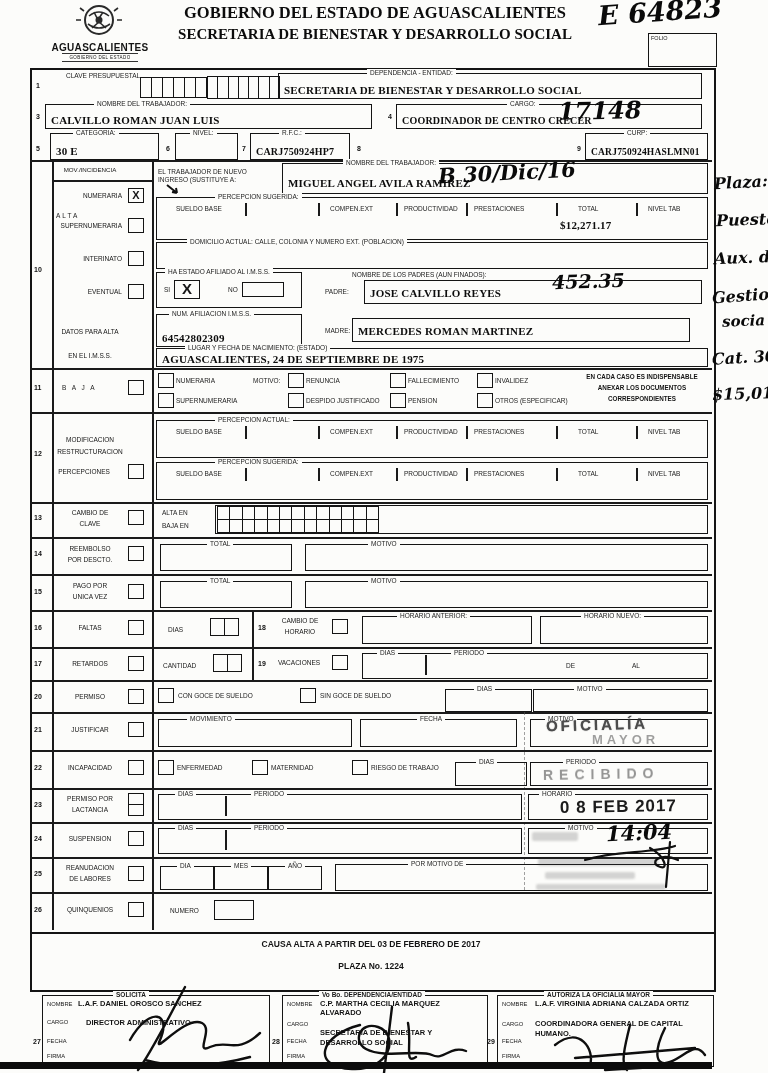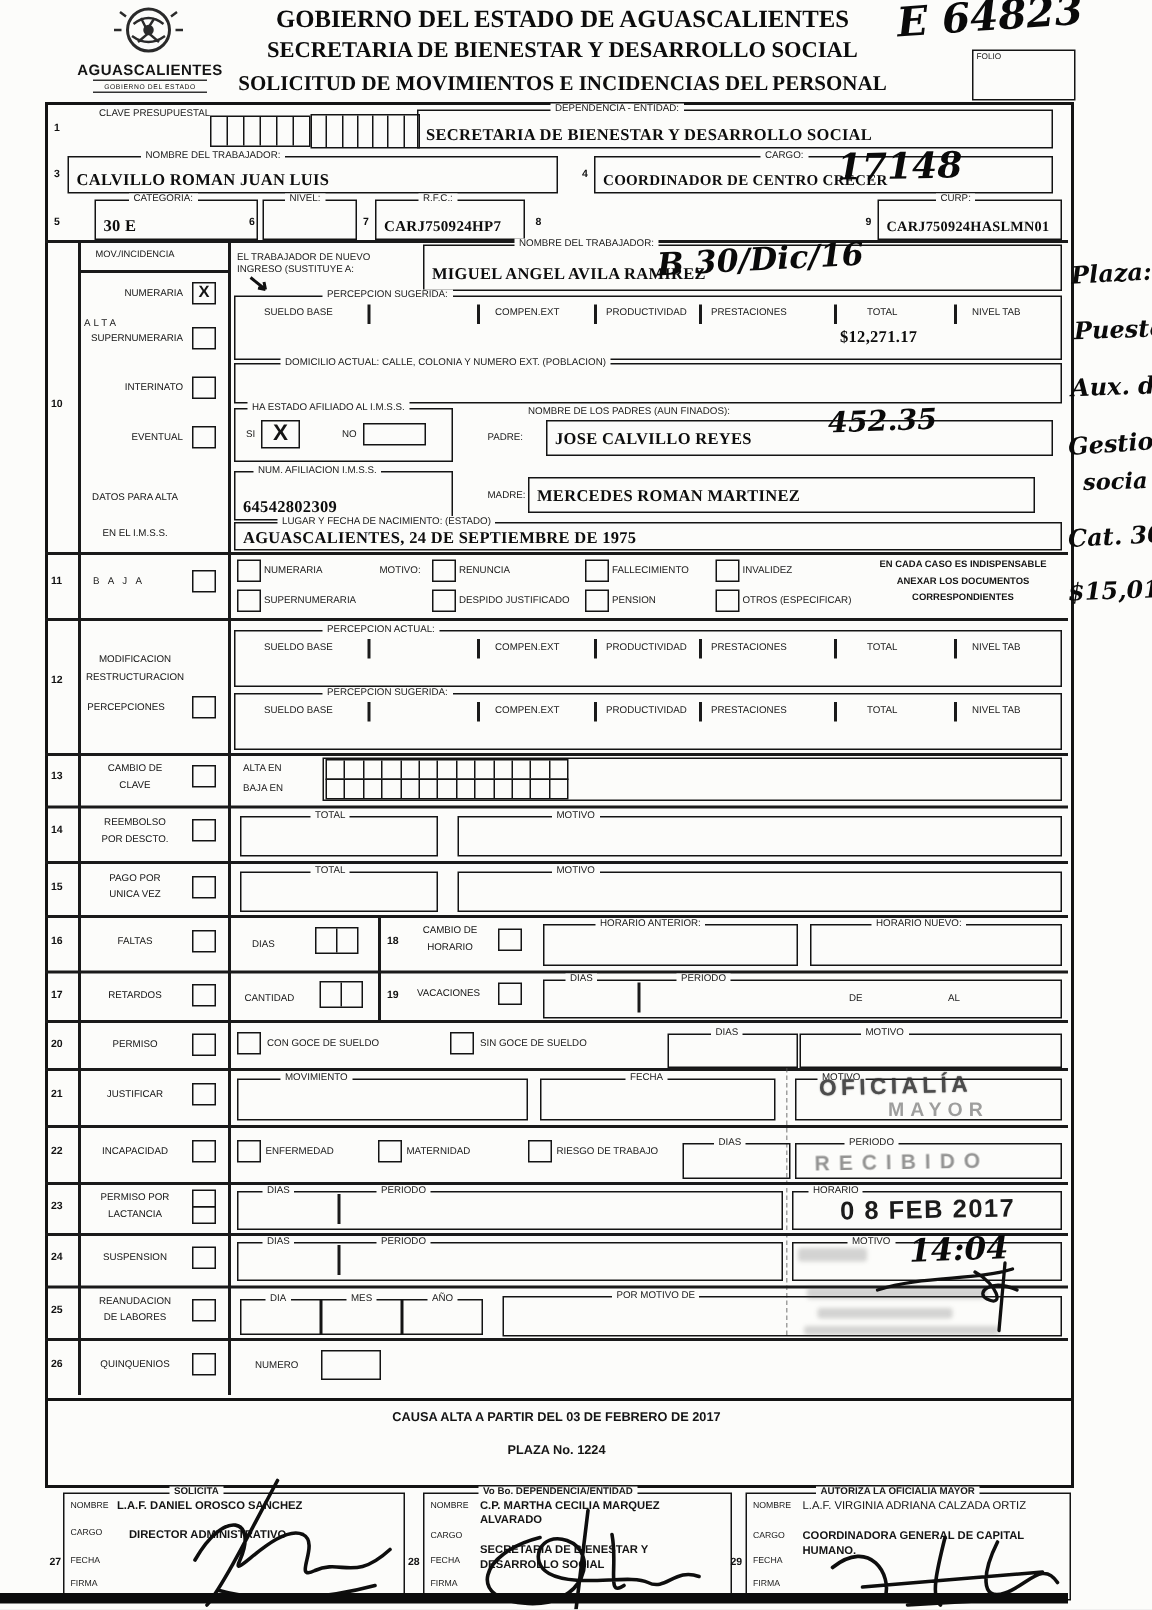--- a/index.html
+++ b/index.html
@@ -40,21 +40,20 @@
     <circle cx="41" cy="18" r="14" fill="none" stroke="#2a2a2a" stroke-width="2"></circle>
     <path d="M31,14 q10,-8 20,0 M30,22 q11,8 22,0 M36,10 l4,8 l5,-8 M34,26 l7,-6 l7,6" fill="none" stroke="#2a2a2a" stroke-width="1.6"></path>
     <circle cx="41" cy="18" r="3.5" fill="#2a2a2a"></circle>
     <path d="M22,6 l4,3 M60,6 l-4,3 M64,18 l-5,0 M18,18 l5,0" stroke="#2a2a2a" stroke-width="1.6"></path>
   </svg>
   <div class="a" style="left:50px;top:42px;width:100px;text-align:center;font-weight:bold;font-size:10px;letter-spacing:.3px;">AGUASCALIENTES</div>
   <div class="a" style="left:62px;top:53px;width:76px;text-align:center;font-size:4.5px;letter-spacing:.4px;border-top:1px solid #333;border-bottom:1px solid #333;padding:1px 0;">GOBIERNO DEL ESTADO</div>
 
   <div class="title" style="top:3px;font-size:16.5px;">GOBIERNO DEL ESTADO DE AGUASCALIENTES</div>
   <div class="title" style="top:26px;font-size:15px;">SECRETARIA DE BIENESTAR Y DESARROLLO SOCIAL</div>
-  <div class="title" style="top:49px;font-size:14px;">SOLICITUD DE MOVIMIENTOS E INCIDENCIAS DEL PERSONAL</div>
 
   <div class="hw" style="left:598px;top:-4px;font-size:27px;transform:rotate(-4deg);">E 64823</div>
 
   <div class="fb" style="left:648px;top:33px;width:67px;height:32px;">
     <span class="lb" style="left:2px;top:1px;font-size:5.5px;">FOLIO</span>
   </div>
 
   <div class="a" style="left:30px;top:68px;width:682px;height:862px;border:2px solid #141414;"></div>
   <div class="vline" style="left:52px;top:162px;height:768px;"></div>
   <div class="vline" style="left:152px;top:162px;height:768px;"></div>
@@ -89,21 +88,21 @@
     <span class="fv">CALVILLO ROMAN JUAN LUIS</span>
   </div>
   <div class="num" style="left:388px;top:113px;">4</div>
   <div class="fb" style="left:396px;top:104px;width:304px;height:23px;">
     <span class="flb" style="left:110px;">CARGO:</span>
     <span class="fv" style="font-size:10px;">COORDINADOR DE CENTRO CRECER</span>
   </div>
   <div class="hw" style="left:558px;top:96px;font-size:24px;transform:rotate(-1deg);">17148</div>
 
   <div class="num" style="left:36px;top:145px;">5</div>
-  <div class="fb" style="left:63px;top:133px;width:107px;height:25px;">
+  <div class="fb" style="left:50px;top:133px;width:107px;height:25px;">
     <span class="flb" style="left:22px;">CATEGORIA:</span>
     <span class="fv">30 E</span>
   </div>
   <div class="num" style="left:166px;top:145px;">6</div>
   <div class="fb" style="left:175px;top:133px;width:61px;height:25px;">
     <span class="flb" style="left:14px;">NIVEL:</span>
   </div>
   <div class="num" style="left:242px;top:145px;">7</div>
   <div class="fb" style="left:250px;top:133px;width:98px;height:25px;">
     <span class="flb" style="left:28px;">R.F.C.:</span>
@@ -504,21 +503,21 @@
   <div class="lb" style="left:287px;top:1038px;font-size:5.8px;">FECHA</div>
   <div class="lb" style="left:287px;top:1053px;font-size:5.8px;">FIRMA</div>
   <svg class="sig" style="left:300px;top:1005px;" width="180" height="68" viewBox="0 0 180 68">
     <path d="M60,20 C20,30 10,62 52,64 C90,66 100,30 78,22 C60,16 52,36 66,44 C84,54 120,44 132,50 C144,56 150,40 166,46 M92,2 L84,68 M108,18 C112,40 104,60 116,52" fill="none" stroke="#0e0e0e" stroke-width="2.4" stroke-linecap="round"></path>
   </svg>
 
   <div class="a" style="left:497px;top:995px;width:215px;height:70px;border:1.6px solid #141414;">
     <span class="flb" style="left:46px;font-weight:bold;">AUTORIZA  LA OFICIALIA MAYOR</span>
   </div>
   <div class="lb" style="left:502px;top:1001px;font-size:5.8px;">NOMBRE</div>
-  <div class="a" style="left:535px;top:999px;width:160px;font-size:7.5px;font-weight:normal;line-height:1.25;">L.A.F. VIRGINIA ADRIANA CALZADA ORTIZ</div>
+  <div class="a" style="left:535px;top:999px;width:160px;font-size:7.5px;font-weight:bold;line-height:1.25;">L.A.F. VIRGINIA ADRIANA CALZADA ORTIZ</div>
   <div class="lb" style="left:502px;top:1021px;font-size:5.8px;">CARGO</div>
   <div class="a" style="left:535px;top:1019px;width:160px;font-size:7.5px;font-weight:bold;line-height:1.3;">COORDINADORA GENERAL DE CAPITAL HUMANO.</div>
   <div class="num" style="left:487px;top:1038px;">29</div>
   <div class="lb" style="left:502px;top:1038px;font-size:5.8px;">FECHA</div>
   <div class="lb" style="left:502px;top:1053px;font-size:5.8px;">FIRMA</div>
   <svg class="sig" style="left:545px;top:1020px;" width="170" height="53" viewBox="0 0 170 53">
     <path d="M10,25 C35,5 50,30 45,45 M30,38 L150,28 M85,5 C80,25 75,45 82,50 M120,8 C110,28 108,48 125,42 C140,37 150,20 160,35 M60,50 L160,44" fill="none" stroke="#0e0e0e" stroke-width="2.4" stroke-linecap="round"></path>
   </svg>
 
   <svg class="sig" style="left:580px;top:832px;" width="120" height="60" viewBox="0 0 120 60">

